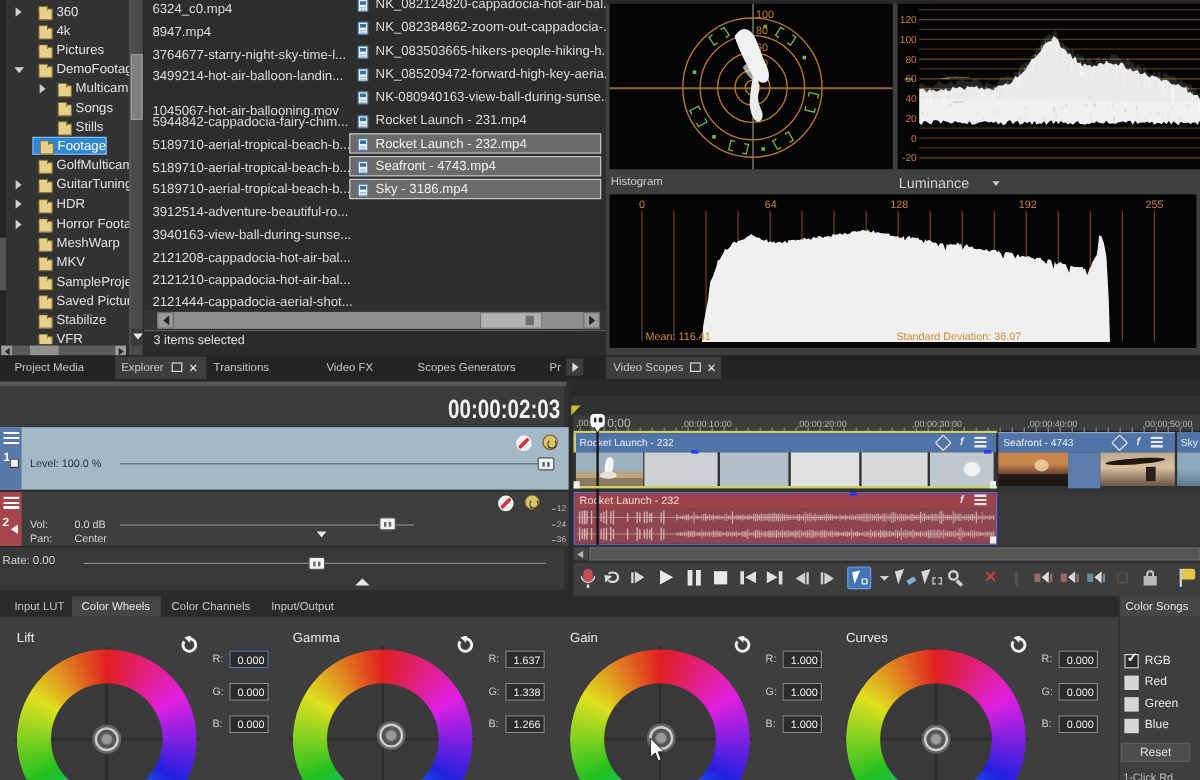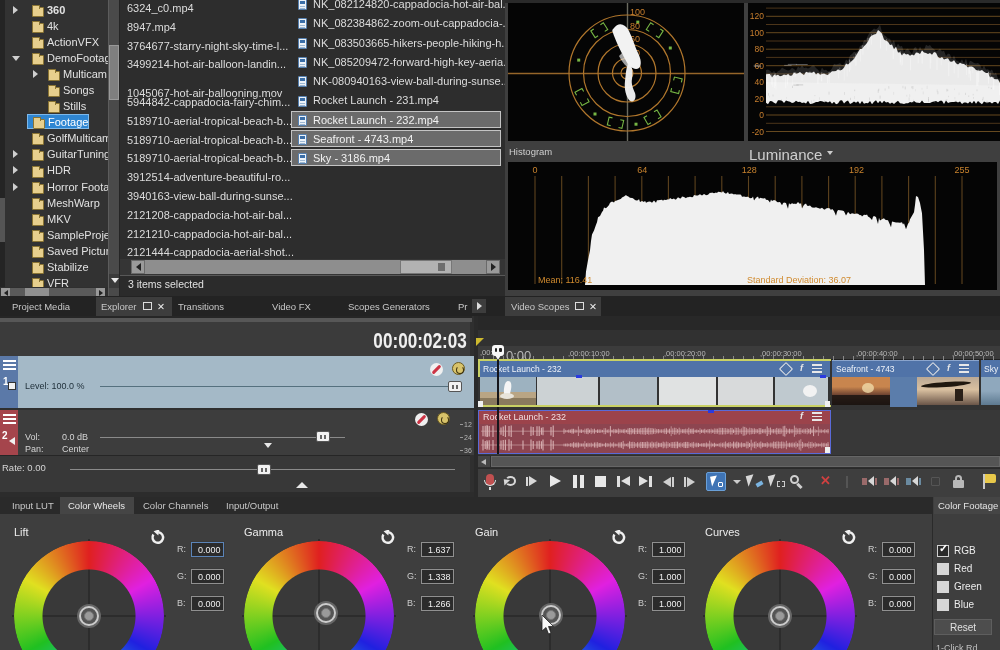--- a/index.html
+++ b/index.html
@@ -33,25 +33,25 @@
 </head>
 <body>
 <div id="app">
 
   <div class="abs" style="left:0;top:0;width:5px;height:296px;background:#242424;"></div>
   <div class="abs" style="left:0;top:198px;width:5px;height:44px;background:#555;"></div>
   <div class="abs" style="left:5px;top:0;width:103px;height:296px;background:#323232;"></div>
   <div class="abs" style="left:0;top:0;width:108px;height:287px;overflow:hidden;">
 <div class="arrow-r" style="left:13px;top:6px;"></div>
 <div class="folder" style="left:32px;top:7px;"></div>
-<div class="trow" style="left:47px;top:4px;color:#e2e2e2;font-weight:bold;">360</div>
+<div class="trow" style="left:47px;top:4px;color:#e2e2e2;">360</div>
 <div class="folder" style="left:32px;top:23px;"></div>
 <div class="trow" style="left:47px;top:20px;color:#e2e2e2;">4k</div>
 <div class="folder" style="left:32px;top:39px;"></div>
-<div class="trow" style="left:47px;top:36px;color:#e2e2e2;">ActionVFX</div>
+<div class="trow" style="left:47px;top:36px;color:#e2e2e2;">Pictures</div>
 <div class="arrow-d" style="left:12px;top:56px;"></div>
 <div class="folder" style="left:32px;top:55px;"></div>
 <div class="trow" style="left:47px;top:52px;color:#e2e2e2;">DemoFootage</div>
 <div class="arrow-r" style="left:33px;top:70px;"></div>
 <div class="folder" style="left:48px;top:71px;"></div>
 <div class="trow" style="left:63px;top:68px;color:#e2e2e2;">Multicam</div>
 <div class="folder" style="left:48px;top:87px;"></div>
 <div class="trow" style="left:63px;top:84px;color:#e2e2e2;">Songs</div>
 <div class="folder" style="left:48px;top:103px;"></div>
 <div class="trow" style="left:63px;top:100px;color:#e2e2e2;">Stills</div>
@@ -369,21 +369,21 @@
 <line x1="39.5" y1="74.1" x2="39.5" y2="80.8" stroke="#ffffff" stroke-width="0.7" opacity="0.32"></line>
 <line x1="5.8" y1="63.4" x2="13.2" y2="63.4" stroke="#aaa" stroke-width="1" opacity="0.5"></line>
 <line x1="5.7" y1="62.3" x2="12.7" y2="62.3" stroke="#aaa" stroke-width="1" opacity="0.5"></line>
 <line x1="36.2" y1="62.4" x2="43.6" y2="62.4" stroke="#aaa" stroke-width="1" opacity="0.5"></line>
 <line x1="47.9" y1="61.5" x2="59.7" y2="61.5" stroke="#aaa" stroke-width="1" opacity="0.5"></line>
 <line x1="39.8" y1="61.4" x2="48.9" y2="61.4" stroke="#aaa" stroke-width="1" opacity="0.5"></line>
 <line x1="48.3" y1="81.9" x2="55.2" y2="81.9" stroke="#aaa" stroke-width="1" opacity="0.5"></line>
 <line x1="45.4" y1="82.1" x2="50.7" y2="82.1" stroke="#aaa" stroke-width="1" opacity="0.5"></line>
 </svg></div>
   <div class="txt" style="left:509px;top:146px;font-size:9.5px;color:#cfcfcf;">Histogram</div>
-  <div class="txt" style="left:749px;top:146px;font-size:15px;color:#cfcfcf;">Luminance</div>
+  <div class="txt" style="left:749px;top:146px;font-size:12px;color:#cfcfcf;">Luminance</div>
   <div class="arrow-d" style="left:827px;top:151px;border-top-color:#ccc;border-top-width:4px;border-left-width:3.5px;border-right-width:3.5px;"></div>
   <div class="abs" style="left:508px;top:162px;width:489px;height:128px;background:#050505;">
 <svg width="489" height="128" viewBox="0 0 489 128" xmlns="http://www.w3.org/2000/svg">
 <line x1="27.0" y1="14" x2="27.0" y2="122" stroke="#5e431e" stroke-width="1.1"></line>
 <line x1="53.7" y1="14" x2="53.7" y2="122" stroke="#5e431e" stroke-width="1.1"></line>
 <line x1="80.4" y1="14" x2="80.4" y2="122" stroke="#5e431e" stroke-width="1.1"></line>
 <line x1="107.1" y1="14" x2="107.1" y2="122" stroke="#5e431e" stroke-width="1.1"></line>
 <line x1="133.8" y1="14" x2="133.8" y2="122" stroke="#5e431e" stroke-width="1.1"></line>
 <line x1="160.4" y1="14" x2="160.4" y2="122" stroke="#5e431e" stroke-width="1.1"></line>
 <line x1="187.1" y1="14" x2="187.1" y2="122" stroke="#5e431e" stroke-width="1.1"></line>
@@ -467,21 +467,21 @@
 <div class="abs" style="left:0;top:176px;width:478px;height:5px;background:#2c2c2c;"></div>
 <div class="abs" style="left:474px;top:0;width:4px;height:181px;background:#2a2a2a;"></div>
 </div>
 
   <div class="abs" style="left:478px;top:316px;width:522px;height:152px;background:#333;">
 <div class="abs" style="left:0;top:0;width:522px;height:14px;background:#282828;"></div>
 <div class="abs" style="left:0;top:14px;width:522px;height:16px;background:#313131;"></div>
 <div class="abs" style="left:-2px;top:22px;width:0;height:0;border-left:8px solid #cdb92e;border-top:0 solid transparent;border-bottom:8px solid transparent;"></div>
 <div class="abs" style="left:0;top:30px;width:522px;height:14px;background:#3c3c3c;border-bottom:1px solid #222;"></div>
 <div class="txt" style="left:2px;top:32px;font-size:7.5px;color:#b8b8b8;">,00:0</div>
-<div class="txt" style="left:28px;top:32px;font-size:13px;color:#b8b8b8;">0:00</div>
+<div class="txt" style="left:28px;top:32px;font-size:10px;color:#b8b8b8;">0:00</div>
 <div class="txt" style="left:90px;top:33px;font-size:7.5px;color:#b8b8b8;">,00:00:10:00</div>
 <div class="txt" style="left:186px;top:33px;font-size:7.5px;color:#b8b8b8;">,00:00:20:00</div>
 <div class="txt" style="left:282px;top:33px;font-size:7.5px;color:#b8b8b8;">,00:00:30:00</div>
 <div class="txt" style="left:378px;top:33px;font-size:7.5px;color:#b8b8b8;">,00:00:40:00</div>
 <div class="txt" style="left:474px;top:33px;font-size:7.5px;color:#b8b8b8;">,00:00:50:00</div>
 <div class="abs" style="left:5px;top:40px;width:1px;height:4px;background:#888;"></div>
       <div class="abs" style="left:15px;top:40px;width:1px;height:4px;background:#888;"></div>
       <div class="abs" style="left:25px;top:40px;width:1px;height:4px;background:#888;"></div>
       <div class="abs" style="left:35px;top:40px;width:1px;height:4px;background:#888;"></div>
       <div class="abs" style="left:45px;top:40px;width:1px;height:4px;background:#888;"></div>
@@ -1100,21 +1100,21 @@
 <div class="abs" style="left:882px;top:72px;width:33px;height:15px;background:#2b2b2b;border:1px solid #909090;outline:1px solid #3a3a3a;"></div>
 <div class="txt" style="left:889px;top:75px;font-size:9px;color:#f0f0f0;">0.000</div>
 <div class="txt" style="left:868px;top:101px;font-size:9px;color:#cccccc;">B:</div>
 <div class="abs" style="left:882px;top:99px;width:33px;height:15px;background:#2b2b2b;border:1px solid #909090;outline:1px solid #3a3a3a;"></div>
 <div class="txt" style="left:889px;top:102px;font-size:9px;color:#f0f0f0;">0.000</div>
 <div class="abs" style="left:540px;top:118px;width:16px;height:22px;"><svg width="16" height="22" viewBox="0 0 16 22">
           <path d="M2 0 L2 16 L6 12.5 L8.5 19 L11 18 L8.5 11.5 L13.5 11.5 Z" fill="#f8f8f8" stroke="#222" stroke-width="0.8"></path>
         </svg></div>
 <div class="abs" style="left:932px;top:0;width:68px;height:153px;background:#3e3e3e;border-left:1px solid #2a2a2a;"></div>
 <div class="abs" style="left:934px;top:0;width:66px;height:17px;background:#454545;"></div>
-<div class="cwtab" style="left:938px;top:3px;color:#e4e4e4;">Color Footage</div>
+<div class="cwtab" style="left:938px;top:3px;color:#e4e4e4;">Color Songs</div>
 <div class="abs" style="left:937px;top:48px;width:12px;height:12px;background:#2a2a2a;border:1.5px solid #d0d0d0;"></div>
 <div class="txt" style="left:939px;top:45px;font-size:11px;color:#fff;font-weight:bold;">✓</div>
 <div class="txt" style="left:954px;top:48px;font-size:10px;color:#ececec;">RGB</div>
 <div class="chk" style="left:937px;top:66px;"></div>
 <div class="txt" style="left:954px;top:66px;font-size:10px;color:#ececec;">Red</div>
 <div class="chk" style="left:937px;top:84px;"></div>
 <div class="txt" style="left:954px;top:84px;font-size:10px;color:#ececec;">Green</div>
 <div class="chk" style="left:937px;top:102px;"></div>
 <div class="txt" style="left:954px;top:102px;font-size:10px;color:#ececec;">Blue</div>
 <div class="abs" style="left:934px;top:122px;width:58px;height:16px;background:#4d4d4d;border:1px solid #5e5e5e;text-align:center;font-size:10px;color:#e0e0e0;line-height:15px;">Reset</div>

